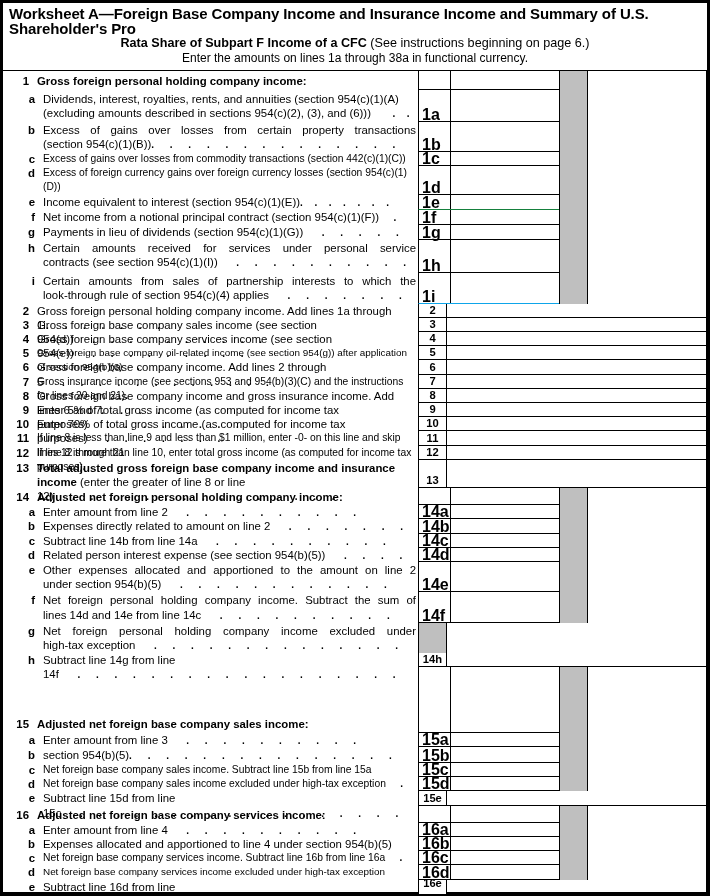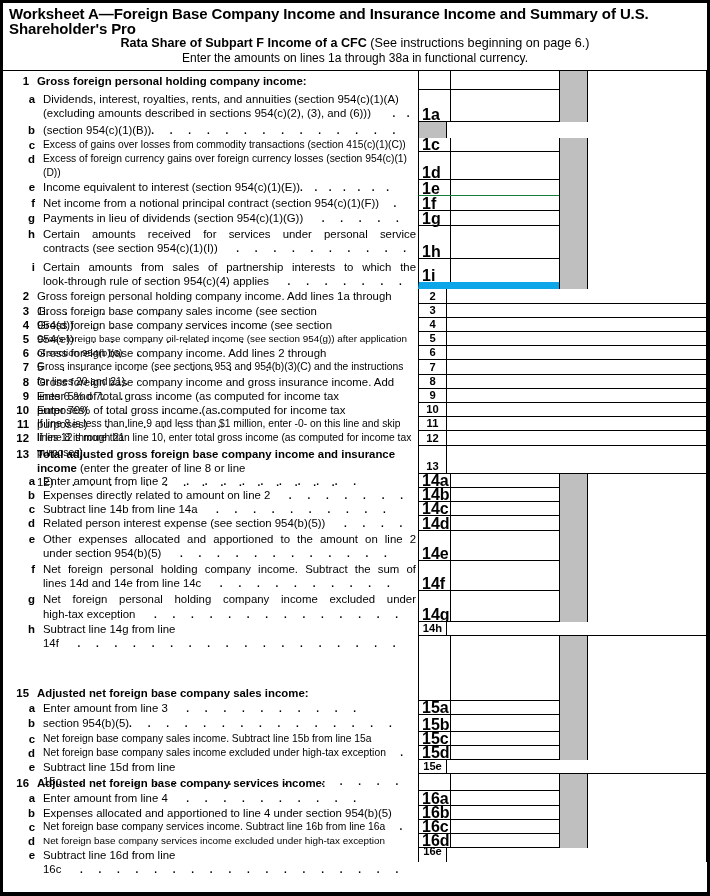--- a/index.html
+++ b/index.html
@@ -201,32 +201,38 @@
         <div class="inneramt"></div>
       </div>
       <div class="graycol"></div>
       <div class="outercol"></div>
     </div>
 
     <div class="row">
       <div class="textcol" style="padding-top:1px;">
         <div class="ln">
             <span class="num sub">b</span>
-          <span class="txt">(section 954(c)(1)(B))<span class="leader leader-wide">.&nbsp;. . . . . . . . . . . . .</span></span>
-        </div>
+          <span class="txt"><span class="just" style="display:block;">Excess of gains over losses from certain property transactions</span>(section 954(c)(1)(B))<span class="leader leader-wide">.&nbsp;. . . . . . . . . . . . .</span></span>
+        </div>
+      </div>
+      <div class="innercol" style="border-bottom:1px solid #000;">
+        <div class="innercode">
+            <span>1b</span>
+          </div>
+        <div class="inneramt"></div>
       </div>
       <div class="graycol"></div>
       <div class="outercol"></div>
     </div>
 
     <div class="row">
       <div class="textcol">
         <div class="ln">
             <span class="num sub">c</span>
-          <span class="txt small">Excess of gains over losses from commodity transactions (section 415(c)(1)(C))</span>
+          <span class="txt small">Excess of gains over losses from commodity transactions (section 442(c)(1)(C))</span>
           </div>
       </div>
       <div class="innercol" style="border-bottom:1px solid #000;">
         <div class="innercode">
             <span>1c</span>
           </div>
         <div class="inneramt"></div>
       </div>
       <div class="graycol"></div>
       <div class="outercol"></div>
@@ -317,21 +323,21 @@
       <div class="outercol"></div>
     </div>
 
     <div class="row">
       <div class="textcol" style="padding-top:1px;">
         <div class="ln">
             <span class="num sub">i</span>
           <span class="txt"><span class="just" style="display:block;">Certain amounts from sales of partnership interests to which the</span>look-through rule of section 954(c)(4) applies<span class="leader leader-wide">&nbsp;&nbsp;. . . . . . .</span></span>
         </div>
       </div>
-      <div class="innercol" style="border-bottom:7px solid #0ea5e9;gap:12px;">
+      <div class="innercol" style="border-bottom:1px solid #0ea5e9;gap:12px;">
         <div class="innercode">
             <span>1i</span>
           </div>
         <div class="inneramt"></div>
       </div>
       <div class="graycol"></div>
       <div class="outercol"></div>
     </div>
 
     <div class="row">
@@ -483,20 +489,34 @@
             <span class="num major">13</span>
           <span class="txt"><span class="bold" style="font-weight:bold;">Total adjusted gross foreign base company income and insurance income</span><span> (enter the greater of line 8 or line 12)</span><span class="leader leader-wide">&nbsp;&nbsp;. . . . . . . . . . . . . . .</span></span>
           </div>
       </div>
       <div class="graycol white center bb">
           <span style="bottom:0px;">13</span>
         </div>
       <div class="outercol ruled"></div>
     </div>
 
+    <div class="row">
+      <div class="textcol" style="padding-top:2px;padding-bottom:1px;">
+        <div class="ln">
+            <span class="num major">14</span>
+            <span class="txt bold">Adjusted net foreign personal holding company income:</span>
+          </div>
+      </div>
+      <div class="innercol" style="border-bottom:1px solid #000;">
+        <div class="innercode"></div>
+        <div class="inneramt"></div>
+      </div>
+      <div class="graycol"></div>
+      <div class="outercol"></div>
+    </div>
 
     <div class="row">
       <div class="textcol h14">
         <div class="ln">
             <span class="num sub">a</span>
           <span class="txt"><span>Enter amount from line 2</span><span class="leader leader-wide">&nbsp;&nbsp;. . . . . . . . . .</span></span>
           </div>
       </div>
       <div class="innercol bb">
         <div class="innercode">
@@ -593,26 +613,20 @@
       <div class="outercol"></div>
     </div>
 
     <div class="row">
       <div class="textcol" style="padding-top:1px;">
         <div class="ln">
             <span class="num sub">g</span>
           <span class="txt"><span class="just" style="display:block;">Net foreign personal holding company income excluded under</span>high-tax exception<span class="leader leader-wide">&nbsp;&nbsp;. . . . . . . . . . . . . .</span></span>
           </div>
       </div>
-      <div class="innercol bb">
-        <div class="innercode">
-            <span>14g</span>
-          </div>
-        <div class="inneramt"></div>
-      </div>
       <div class="graycol"></div>
       <div class="outercol"></div>
     </div>
 
     <div class="row">
       <div class="textcol h14">
         <div class="ln">
             <span class="num sub">h</span>
           <span class="txt"><span>Subtract line 14g from line 14f</span><span class="leader leader-wide">&nbsp;&nbsp;. . . . . . . . . . . . . . . . . .</span></span>
           </div>

